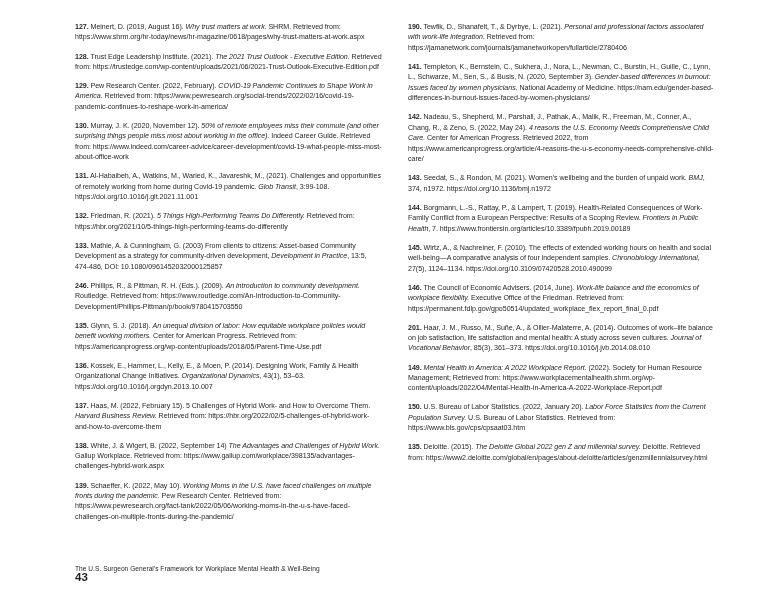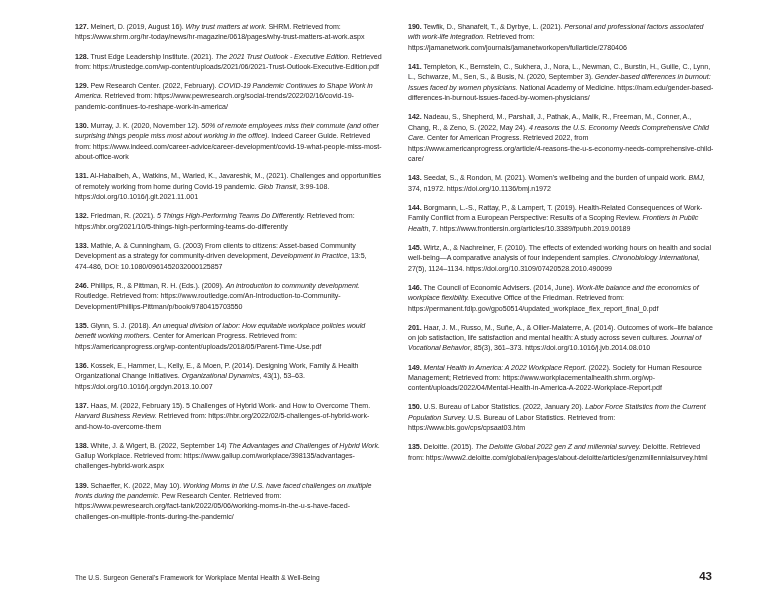--- a/index.html
+++ b/index.html
@@ -48,21 +48,21 @@
   }
   .ref i {
     font-style: italic;
   }
   .footer {
     position: absolute;
     left: 75px;
     right: 64px;
     bottom: 18px;
     display: flex;
-    flex-direction: row;
+    flex-direction: column;
     align-items: baseline;
     justify-content: space-between;
     margin-top: 35px;
   }
   .footer-title {
     font-size: 6.6px;
     line-height: 9px;
     letter-spacing: 0.005em;
     color: #231f20;
   }

